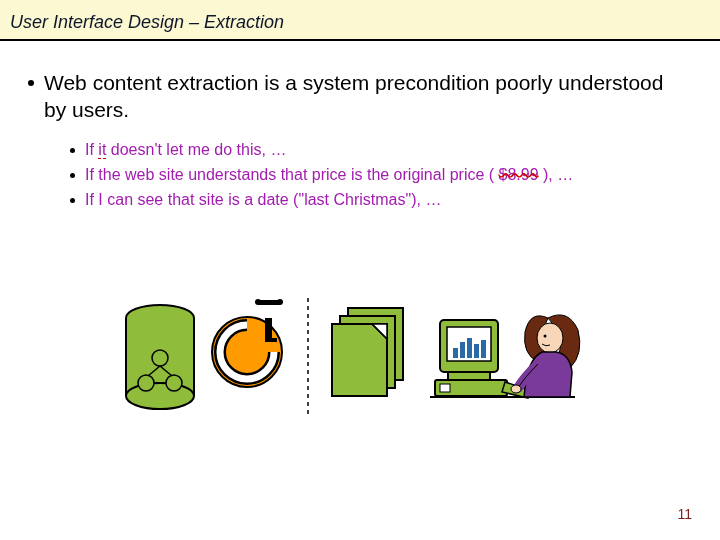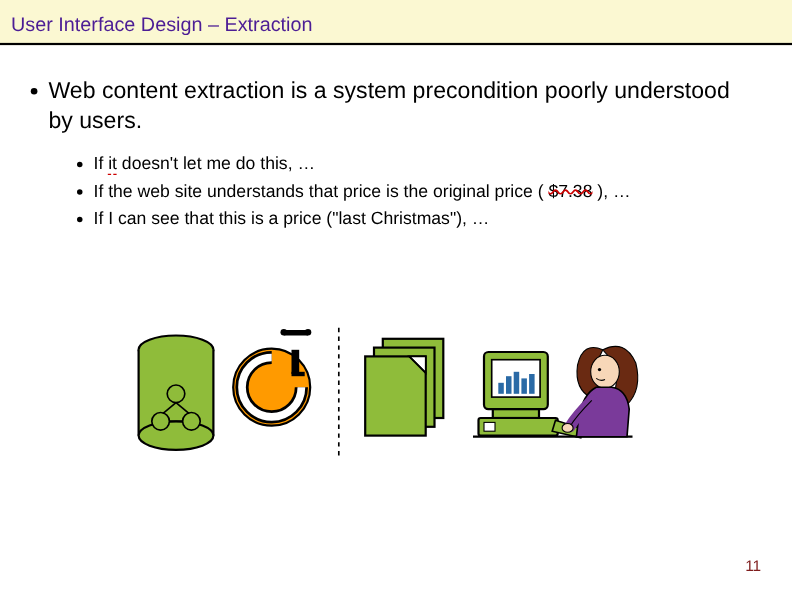--- a/index.html
+++ b/index.html
@@ -12,21 +12,22 @@
     overflow: hidden;
   }
   .title-bar {
     background: #fbf8d2;
     border-bottom: 2px solid #000;
     padding: 12px 10px 6px 10px;
   }
   .title-bar h1 {
     font-size: 18px;
     font-weight: normal;
-    color: #4c1d95;
+    color: #0f172a;
+    font-style: italic;
   }
   .content {
     padding: 28px 35px 0 28px;
   }
   .main-point {
     display: flex;
     font-size: 21px;
     color: #000;
     line-height: 1.3;
     margin-bottom: 14px;
@@ -39,21 +40,21 @@
     flex: 0 0 auto;
     margin-top: 11px;
     margin-right: 10px;
   }
   .sub-list {
     margin-left: 42px;
   }
   .sub-item {
     display: flex;
     font-size: 16px;
-    color: #000000;
+    color: #a21caf;
     line-height: 1.45;
     margin-bottom: 2px;
     align-items: baseline;
   }
   .sub-bullet {
     width: 5px;
     height: 5px;
     background: #000;
     border-radius: 50%;
     flex: 0 0 auto;
@@ -95,26 +96,26 @@
   <div class="sub-list">
     <div class="sub-item">
       <span class="sub-bullet"></span>
       <span>
         <span>If </span><span class="underline-red">it</span><span> doesn't let me do this, …</span>
       </span>
     </div>
     <div class="sub-item">
       <span class="sub-bullet"></span>
       <span>
-        <span>If the web site understands that price is the original price ( </span><span class="strike-red">$7.38</span><span> ), …</span>
+        <span>If the web site understands that price is the original price ( </span><span class="strike-red">$8.99</span><span> ), …</span>
       </span>
     </div>
     <div class="sub-item">
       <span class="sub-bullet"></span>
-      <span>If I can see that this is a price ("last Christmas"), …</span>
+      <span>If I can see that site is a date ("last Christmas"), …</span>
     </div>
   </div>
 </div>
 
 <div class="illustration">
   <svg width="500" height="170" viewBox="0 0 500 170">
 
     <g>
       <ellipse cx="50" cy="38" rx="34" ry="13" fill="#8fbc3a" stroke="#000" stroke-width="2"></ellipse>
       <rect x="16" y="38" width="68" height="78" fill="#8fbc3a" stroke="none"></rect>

